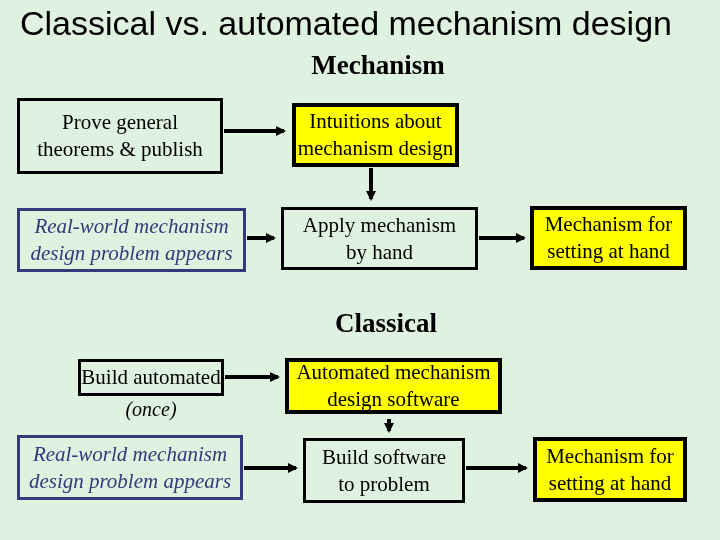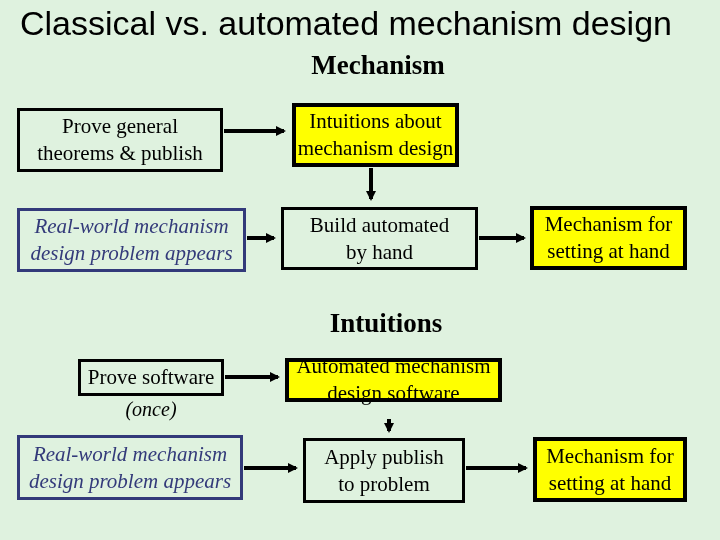--- a/index.html
+++ b/index.html
@@ -48,27 +48,27 @@
     text-align: center;
     font-size: 21px;
     line-height: 27px;
     color: #000;
     white-space: pre-line;
     background: transparent;
   }
   .box.yellow { background: var(--yellow, #ffff00); border-width: 4px; }
   .box.blue   { border-color: var(--blue, #333a7a); color: var(--blue, #333a7a); font-style: italic; }
 
-  .box-prove        { left: 17px;  top: 98px;  width: 206px; height: 64px; margin-top: 10px; }
+  .box-prove        { left: 17px;  top: 98px;  width: 206px; height: 76px; }
   .box-intuitions   { left: 292px; top: 103px; width: 167px; height: 64px; }
   .box-realworld-1  { left: 17px;  top: 208px; width: 229px; height: 64px; }
   .box-buildhand    { left: 281px; top: 207px; width: 197px; height: 63px; }
   .box-mechanism-1  { left: 530px; top: 206px; width: 157px; height: 64px; }
   .box-buildsw      { left: 78px;  top: 359px; width: 146px; height: 37px; }
-  .box-amdsw        { left: 285px; top: 358px; width: 217px; height: 44px; }
+  .box-amdsw        { left: 285px; top: 358px; width: 217px; height: 56px; }
   .box-realworld-2  { left: 17px;  top: 435px; width: 226px; height: 65px; }
   .box-apply        { left: 303px; top: 438px; width: 162px; height: 65px; }
   .box-mechanism-2  { left: 533px; top: 437px; width: 154px; height: 65px; }
 
   .once-label {
     position: absolute;
     left: 151px; top: 398px;
     transform: translateX(-50%);
     font-size: 20px;
     font-style: italic;
@@ -91,34 +91,34 @@
   <h1 class="title">Classical vs. automated mechanism design</h1>
 
   <h2 class="section-heading classical-heading">Mechanism</h2>
 
   <div class="box box-prove">Prove general
 theorems &amp; publish</div>
   <div class="box yellow box-intuitions">Intuitions about
 mechanism design</div>
   <div class="box blue box-realworld-1">Real-world mechanism
 design problem appears</div>
-  <div class="box box-buildhand">Build automated
+  <div class="box box-buildhand">Apply mechanism
 by hand</div>
   <div class="box yellow box-mechanism-1">Mechanism for
 setting at hand</div>
 
-  <h2 class="section-heading automated-heading">Intuitions</h2>
+  <h2 class="section-heading automated-heading">Classical</h2>
 
-  <div class="box box-buildsw">Prove software</div>
+  <div class="box box-buildsw">Build automated</div>
   <div class="once-label">(once)</div>
   <div class="box yellow box-amdsw">Automated mechanism
 design software</div>
   <div class="box blue box-realworld-2">Real-world mechanism
 design problem appears</div>
-  <div class="box box-apply">Apply publish
+  <div class="box box-apply">Build software
 to problem</div>
   <div class="box yellow box-mechanism-2">Mechanism for
 setting at hand</div>
 
   <svg class="arrows" width="720" height="540" viewBox="0 0 720 540">
     <defs>
       <marker id="ah" markerWidth="10" markerHeight="10" refX="8" refY="5" orient="auto" markerUnits="userSpaceOnUse">
         <path d="M0,0 L10,5 L0,10 z" fill="#000"></path>
       </marker>
     </defs>

